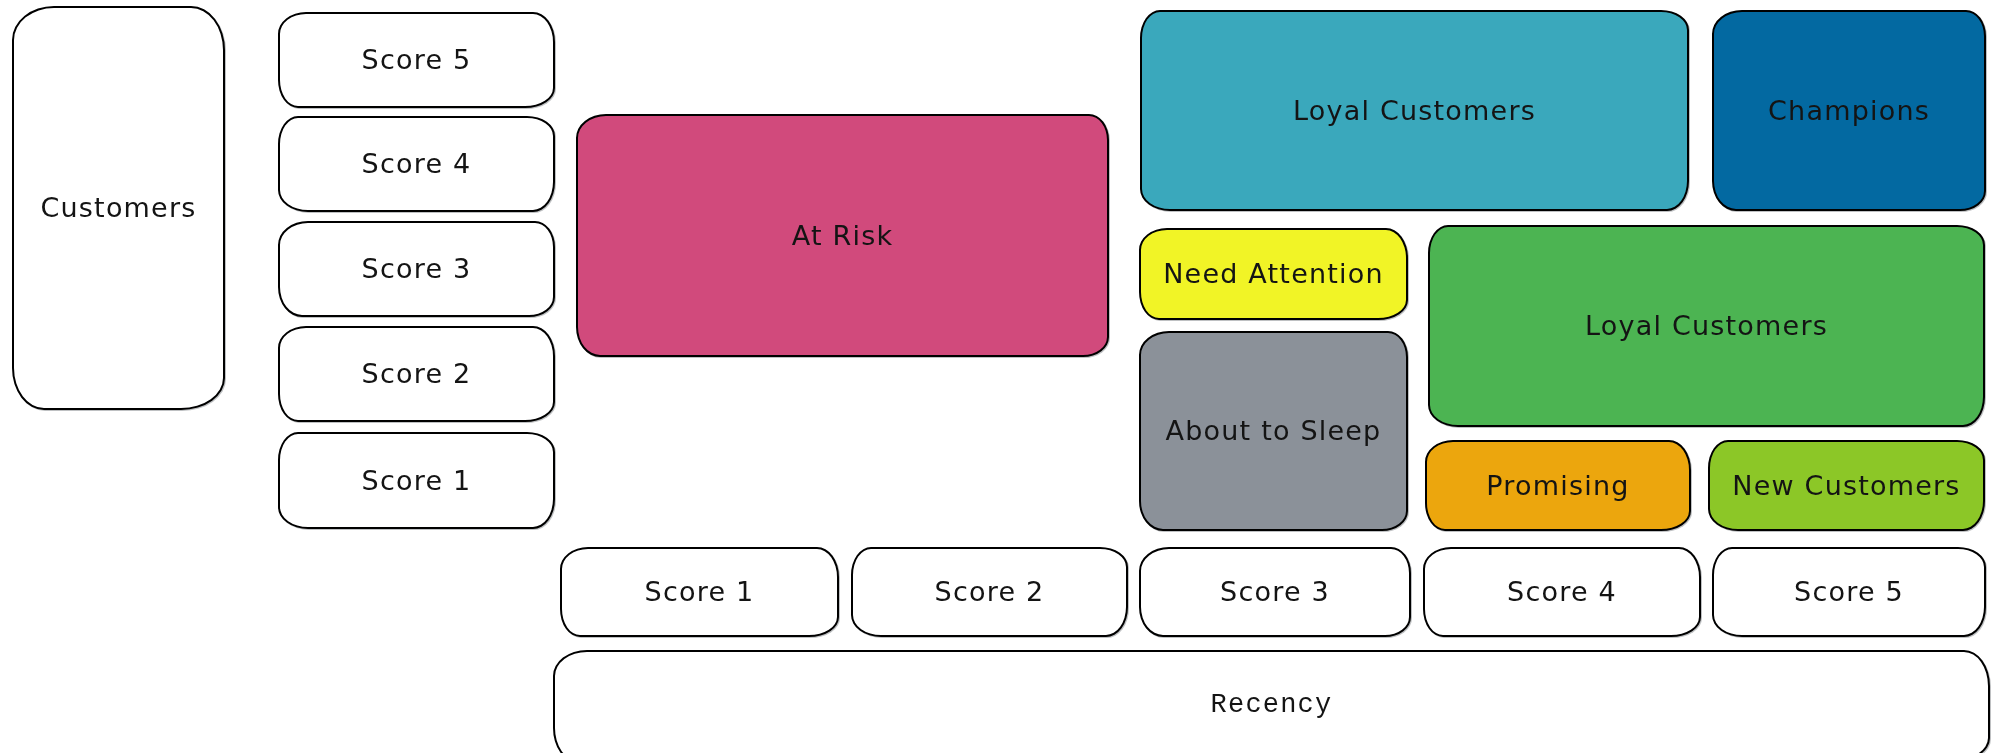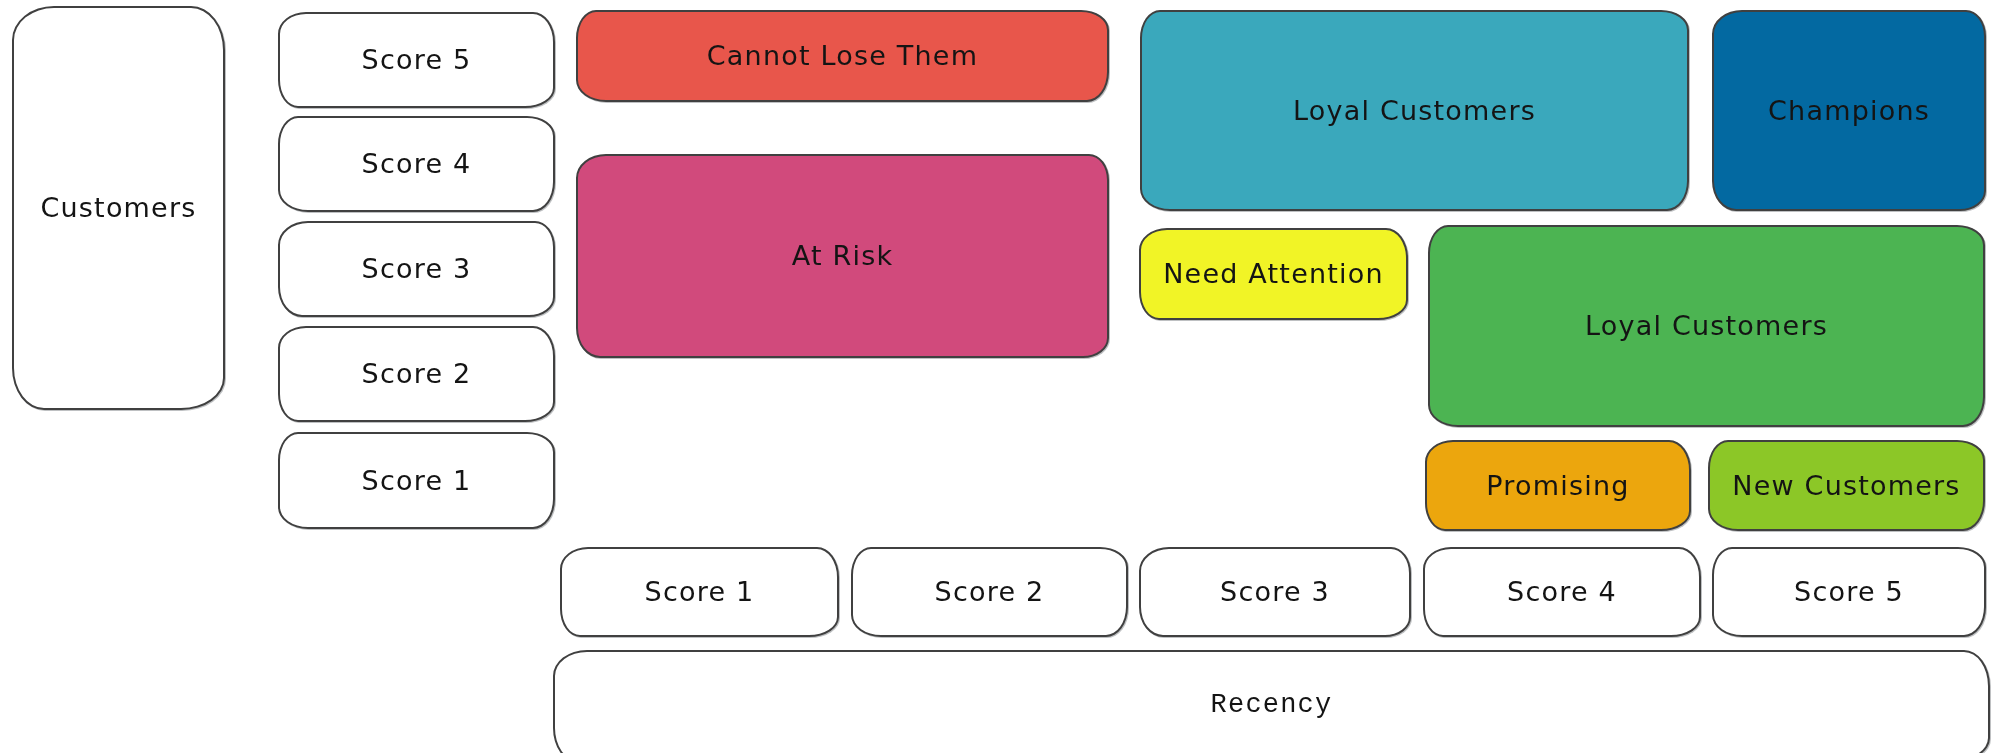--- a/index.html
+++ b/index.html
@@ -7,21 +7,21 @@
     position: relative;
     width: 2000px;
     height: 753px;
     background: #ffffff;
     font-family: "DejaVu Sans", sans-serif;
     color: #141414;
   }
   .box {
     position: absolute;
     box-sizing: border-box;
-    border: 2px solid #404040;
+    border: 2px solid #000000;
     background: #ffffff;
     display: flex;
     align-items: center;
     justify-content: center;
     text-align: center;
     box-shadow: 1px 1px 0 rgba(70,75,80,.35);
   }
   
   .rA { border-radius: 28px 22px 30px 20px / 22px 30px 20px 28px; }
   .rB { border-radius: 20px 28px 22px 30px / 28px 20px 30px 22px; }
@@ -34,21 +34,21 @@
   }
   
   .freq-label   { left: 12px;  top: 6px;   width: 213px; height: 404px; border-radius: 42px 34px 44px 32px / 34px 44px 32px 42px; }
   .fs-0 { left: 278px; top: 12px;  width: 277px; height: 96px; }
   .fs-1 { left: 278px; top: 116px; width: 277px; height: 96px; }
   .fs-2 { left: 278px; top: 221px; width: 277px; height: 96px; }
   .fs-3 { left: 278px; top: 326px; width: 277px; height: 96px; }
   .fs-4 { left: 278px; top: 432px; width: 277px; height: 97px; }
   
   .seg-0 { left: 576px;  top: 10px;  width: 533px; height: 92px;  }
-  .seg-1 { left: 576px;  top: 114px; width: 533px; height: 204px; margin-top: 40px; }
+  .seg-1 { left: 576px;  top: 114px; width: 533px; height: 243px; }
   .seg-2 { left: 576px;  top: 330px; width: 533px; height: 201px; }
   .seg-3 { left: 1140px; top: 10px;  width: 549px; height: 201px; }
   .seg-4 { left: 1712px; top: 10px;  width: 274px; height: 201px; }
   .seg-5 { left: 1139px; top: 228px; width: 269px; height: 92px;  }
   .seg-6 { left: 1428px; top: 225px; width: 557px; height: 202px; }
   .seg-7 { left: 1139px; top: 331px; width: 269px; height: 200px; }
   .seg-8 { left: 1425px; top: 440px; width: 266px; height: 91px;  }
   .seg-9 { left: 1708px; top: 440px; width: 277px; height: 91px;  }
   
   .rs-0 { left: 560px;  top: 547px; width: 279px; height: 90px; }
@@ -75,37 +75,37 @@
   <div class="box rC fs-2">
     <span class="lbl">Score 3</span>
   </div>
   <div class="box rA fs-3">
     <span class="lbl">Score 2</span>
   </div>
   <div class="box rB fs-4">
     <span class="lbl">Score 1</span>
   </div>
 
-  <div class="box rB seg-0" style="background: rgb(232, 86, 75);">
-    <span class="lbl">Cannot Lose Them</span>
-  </div>
   <div class="box rC seg-1" style="background: rgb(209, 74, 124);">
     <span class="lbl">At Risk</span>
   </div>
   <div class="box rB seg-3" style="background: rgb(58, 168, 188);">
     <span class="lbl">Loyal Customers</span>
   </div>
   <div class="box rC seg-4" style="background: #0369a1;">
     <span class="lbl">Champions</span>
   </div>
   <div class="box rA seg-5" style="background: rgb(241, 244, 38);">
     <span class="lbl">Need Attention</span>
   </div>
   <div class="box rB seg-6" style="background: rgb(76, 180, 82);">
     <span class="lbl">Loyal Customers</span>
+  </div>
+  <div class="box rC seg-7" style="background: rgb(139, 145, 153);">
+    <span class="lbl">About to Sleep</span>
   </div>
   <div class="box rB seg-9" style="background: rgb(140, 199, 39);">
     <span class="lbl">New Customers</span>
   </div>
   <div class="box rA seg-8" style="background: rgb(236, 166, 13);">
     <span class="lbl">Promising</span>
   </div>
 
   <div class="box rA rs-0">
     <span class="lbl">Score 1</span>

